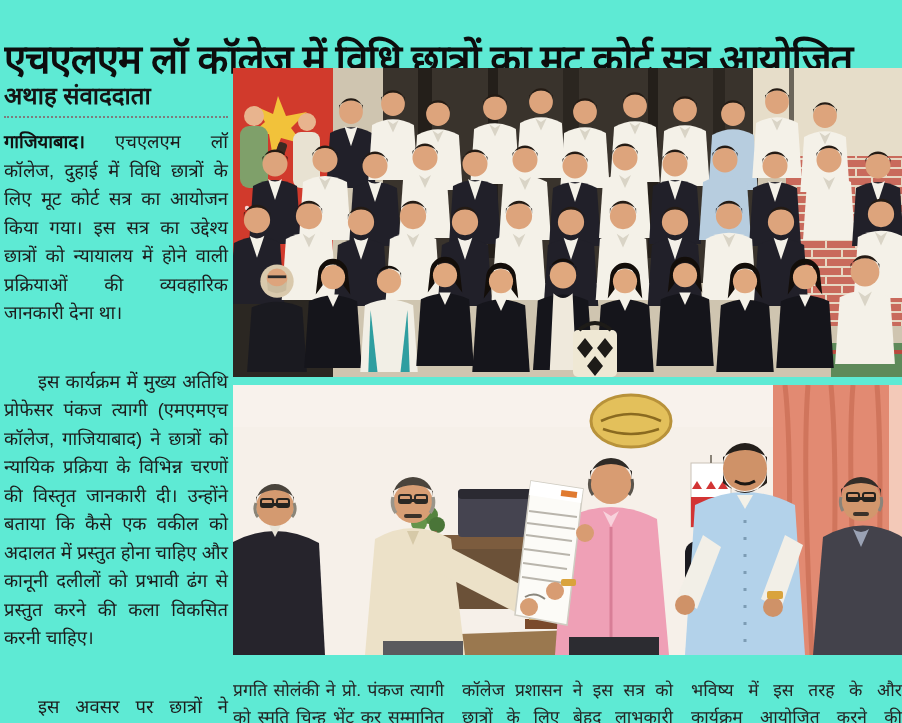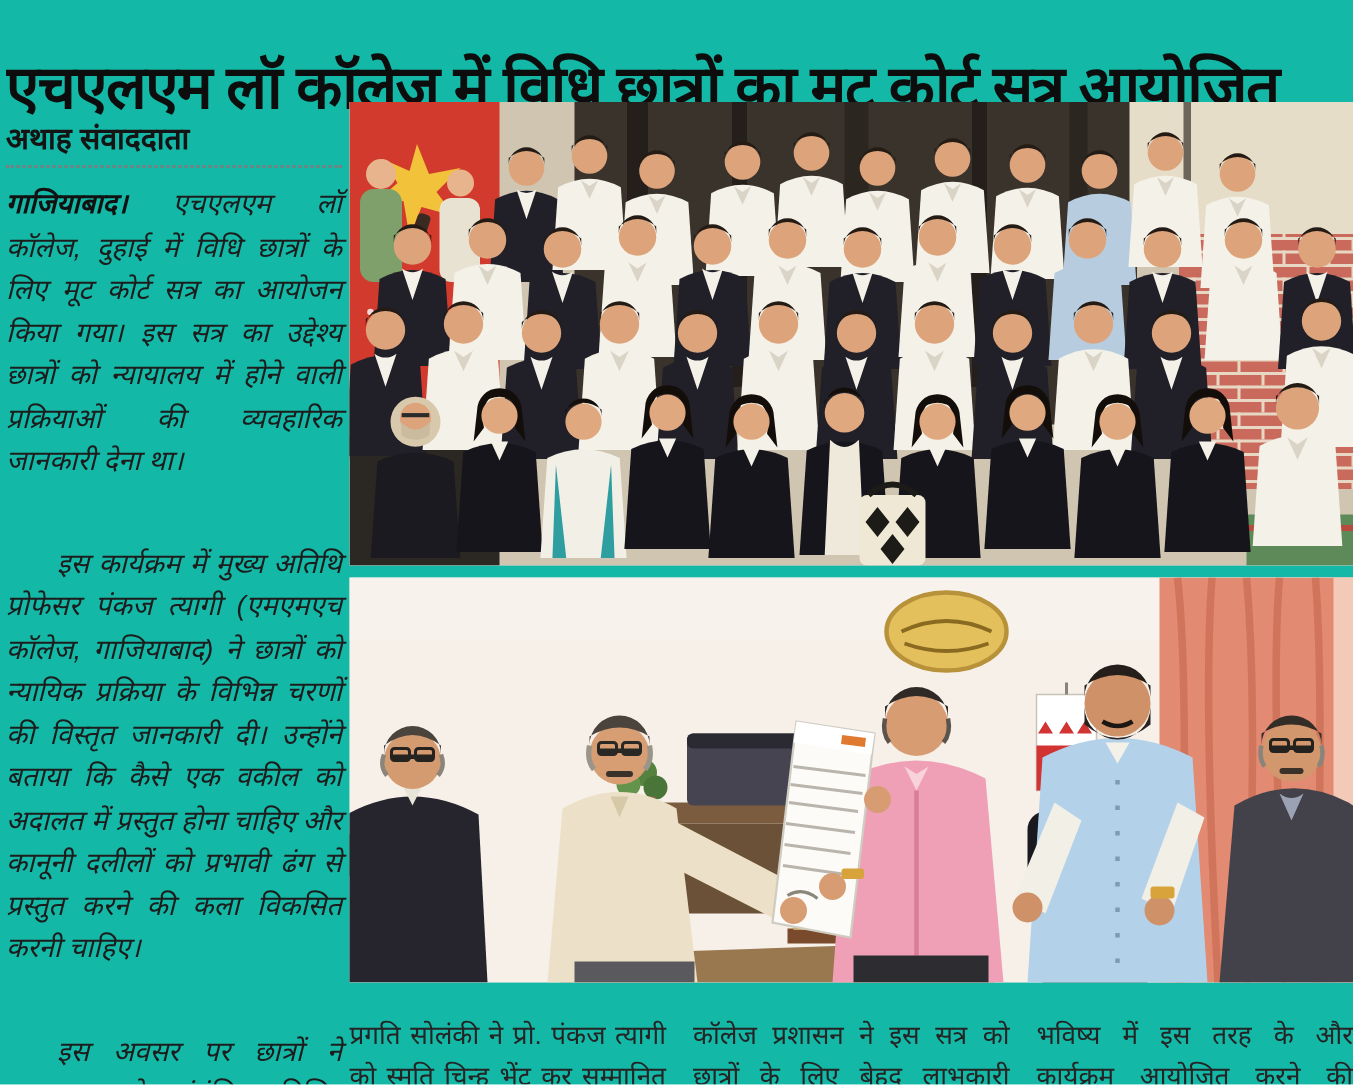--- a/index.html
+++ b/index.html
@@ -1,29 +1,29 @@
 <!DOCTYPE html>
 <html lang="hi"><head>
 <meta charset="utf-8">
 <style>
   html,body{margin:0;padding:0;background:#ffffff;}
   .page{
-    position:relative;width:902px;height:723px;overflow:hidden;background:#14b8a6;
+    position:relative;width:902px;height:723px;overflow:hidden;background:#5eead4;
     font-family:"Liberation Sans","DejaVu Sans",sans-serif;color:#1b1b1b;
   }
   .headline{
     position:absolute;left:4px;top:0;width:896px;height:66px;
     font-size:40px;font-weight:700;letter-spacing:-1px;color:#0d0d0d;
     white-space:nowrap;overflow:hidden;line-height:64px;
   }
   .left-col{position:absolute;left:4px;top:78px;width:224px;}
-  .byline{font-size:20px;font-weight:700;color:#141414;margin:0 0 3px 0;}
+  .byline{font-size:24px;font-weight:700;color:#141414;margin:0 0 3px 0;}
   .byline-rule{border-bottom:2px dotted #7d7d7d;height:2px;margin:2px 0 10px 0;}
   .body-text p{
-    margin:0;font-size:18.4px;line-height:1.55;text-align:justify;color:#1c1c1c;font-style:italic;
+    margin:0;font-size:18.4px;line-height:1.55;text-align:justify;color:#1c1c1c;
   }
   .body-text p.indent{text-indent:34px;margin-top:40px;}
   .dateline{font-weight:700;color:#111;}
   .photo{position:absolute;background:#ddd;}
   .photo svg{display:block;width:100%;height:100%;}
   .photo-top{left:233px;top:68px;width:669px;height:309px;}
   .photo-bottom{left:233px;top:385px;width:669px;height:270px;}
   .captions{
     position:absolute;left:233px;top:660px;width:669px;display:flex;gap:18px;
   }

